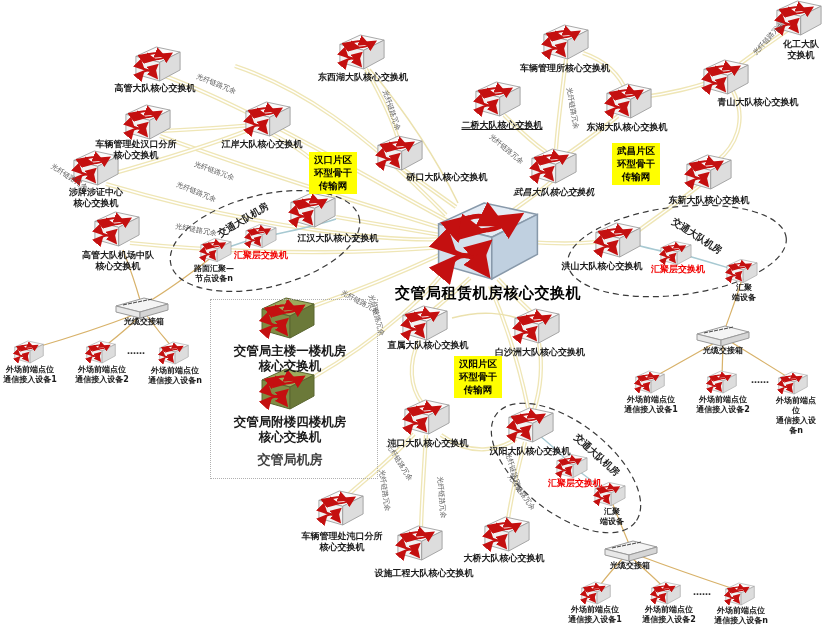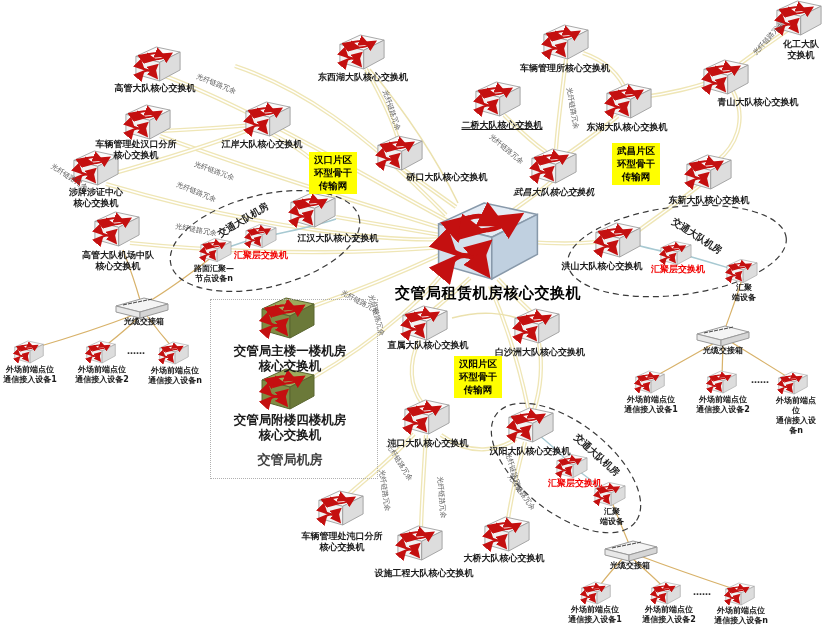--- a/index.html
+++ b/index.html
@@ -231,21 +231,21 @@
       <div class="lbl" style="left: 338px; top: 233px;">江汉大队核心交换机</div>
       <div class="lbl" style="left: 118px; top: 250px;">高管大队机场中队
 核心交换机</div>
       <div class="lbl big" style="left: 488px; top: 284px; text-align: right;">交管局租赁机房核心交换机</div>
       <div class="lbl" style="left: 428px; top: 340px;">直属大队核心交换机</div>
       <div class="lbl" style="left: 540px; top: 347px;">白沙洲大队核心交换机</div>
       <div class="lbl" style="left: 428px; top: 438px;">沌口大队核心交换机</div>
       <div class="lbl" style="left: 530px; top: 446px;">汉阳大队核心交换机</div>
       <div class="lbl b2" style="left: 290px; top: 343px;">交管局主楼一楼机房
 核心交换机</div>
-      <div class="lbl b2" style="left: 290px; top: 414px; font-family: Liberation Mono, monospace;">交管局附楼四楼机房
+      <div class="lbl b2" style="left: 290px; top: 414px;">交管局附楼四楼机房
 核心交换机</div>
       <div class="lbl" style="left: 342px; top: 531px;">车辆管理处沌口分所
 核心交换机</div>
       <div class="lbl" style="left: 424px; top: 568px;">设施工程大队核心交换机</div>
       <div class="lbl" style="left: 504px; top: 553px;">大桥大队核心交换机</div>
       <div class="lbl sm" style="left: 214px; top: 264px;">路面汇聚—
 节点设备n</div>
       <div class="lbl sm" style="left: 744px; top: 283px;">汇聚
 端设备</div>
       <div class="lbl sm" style="left: 612px; top: 507px;">汇聚

